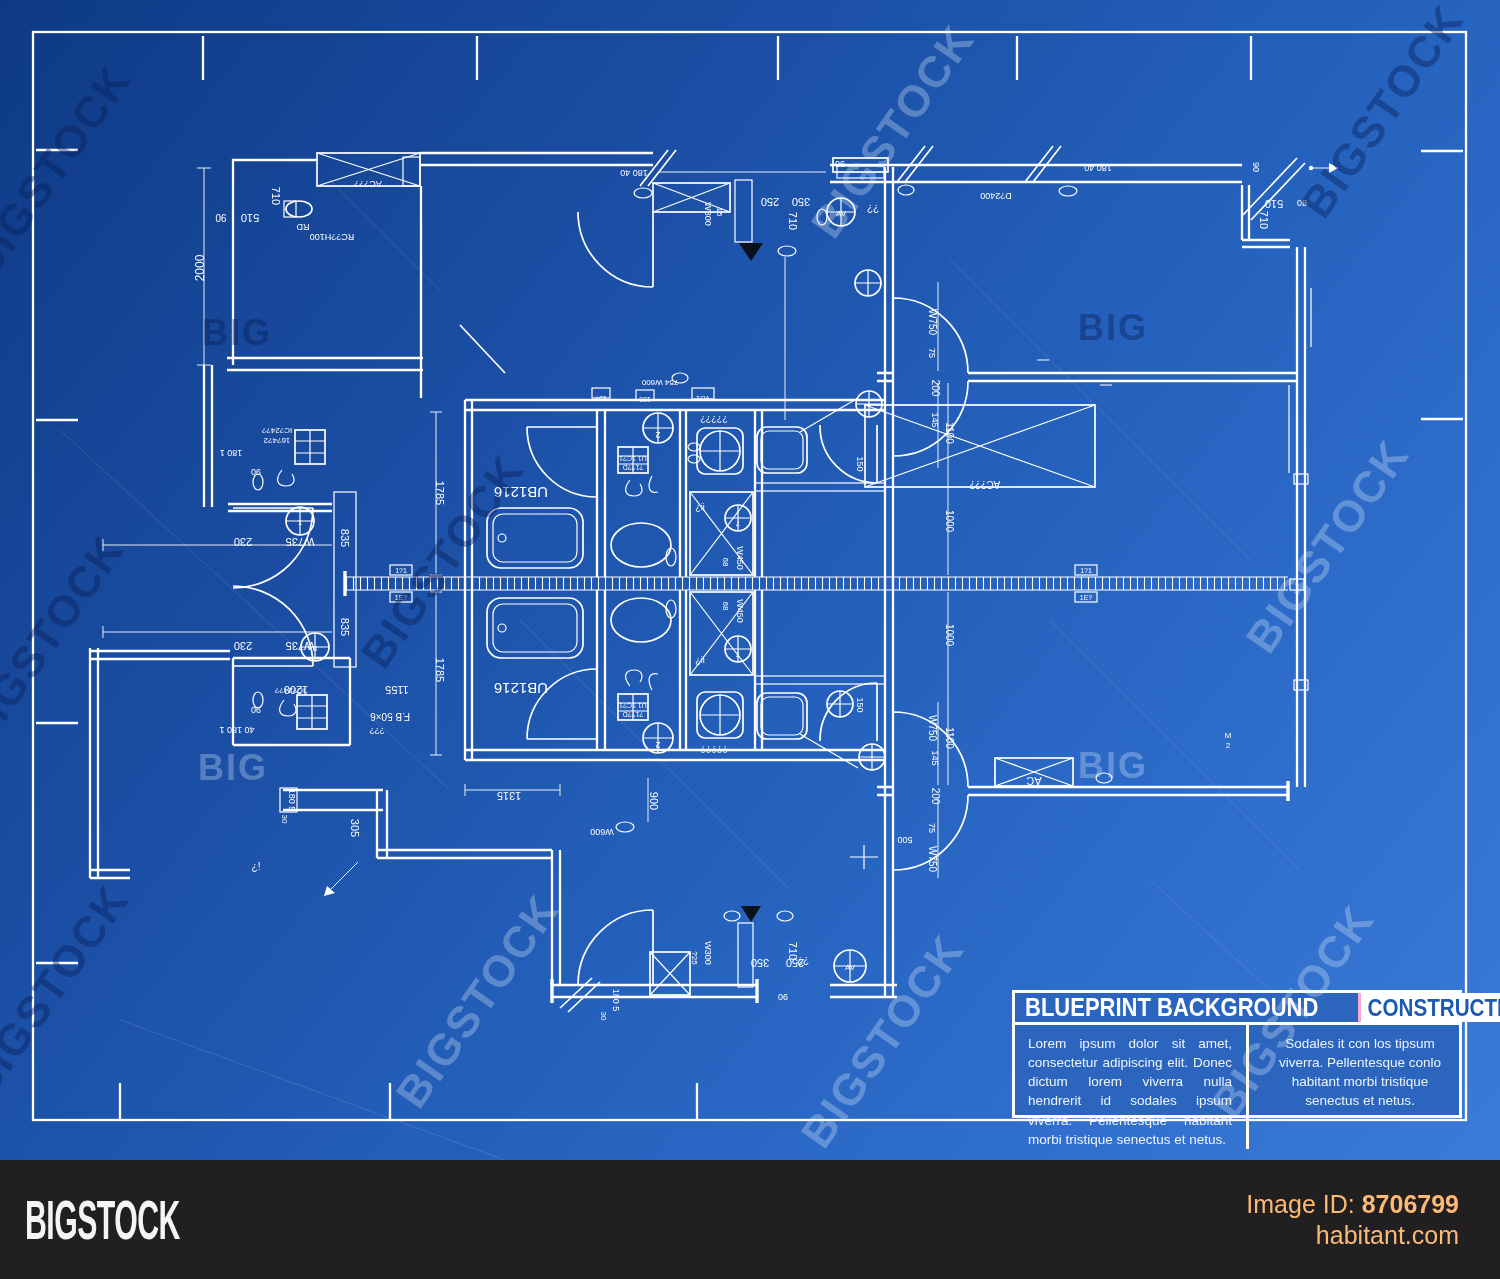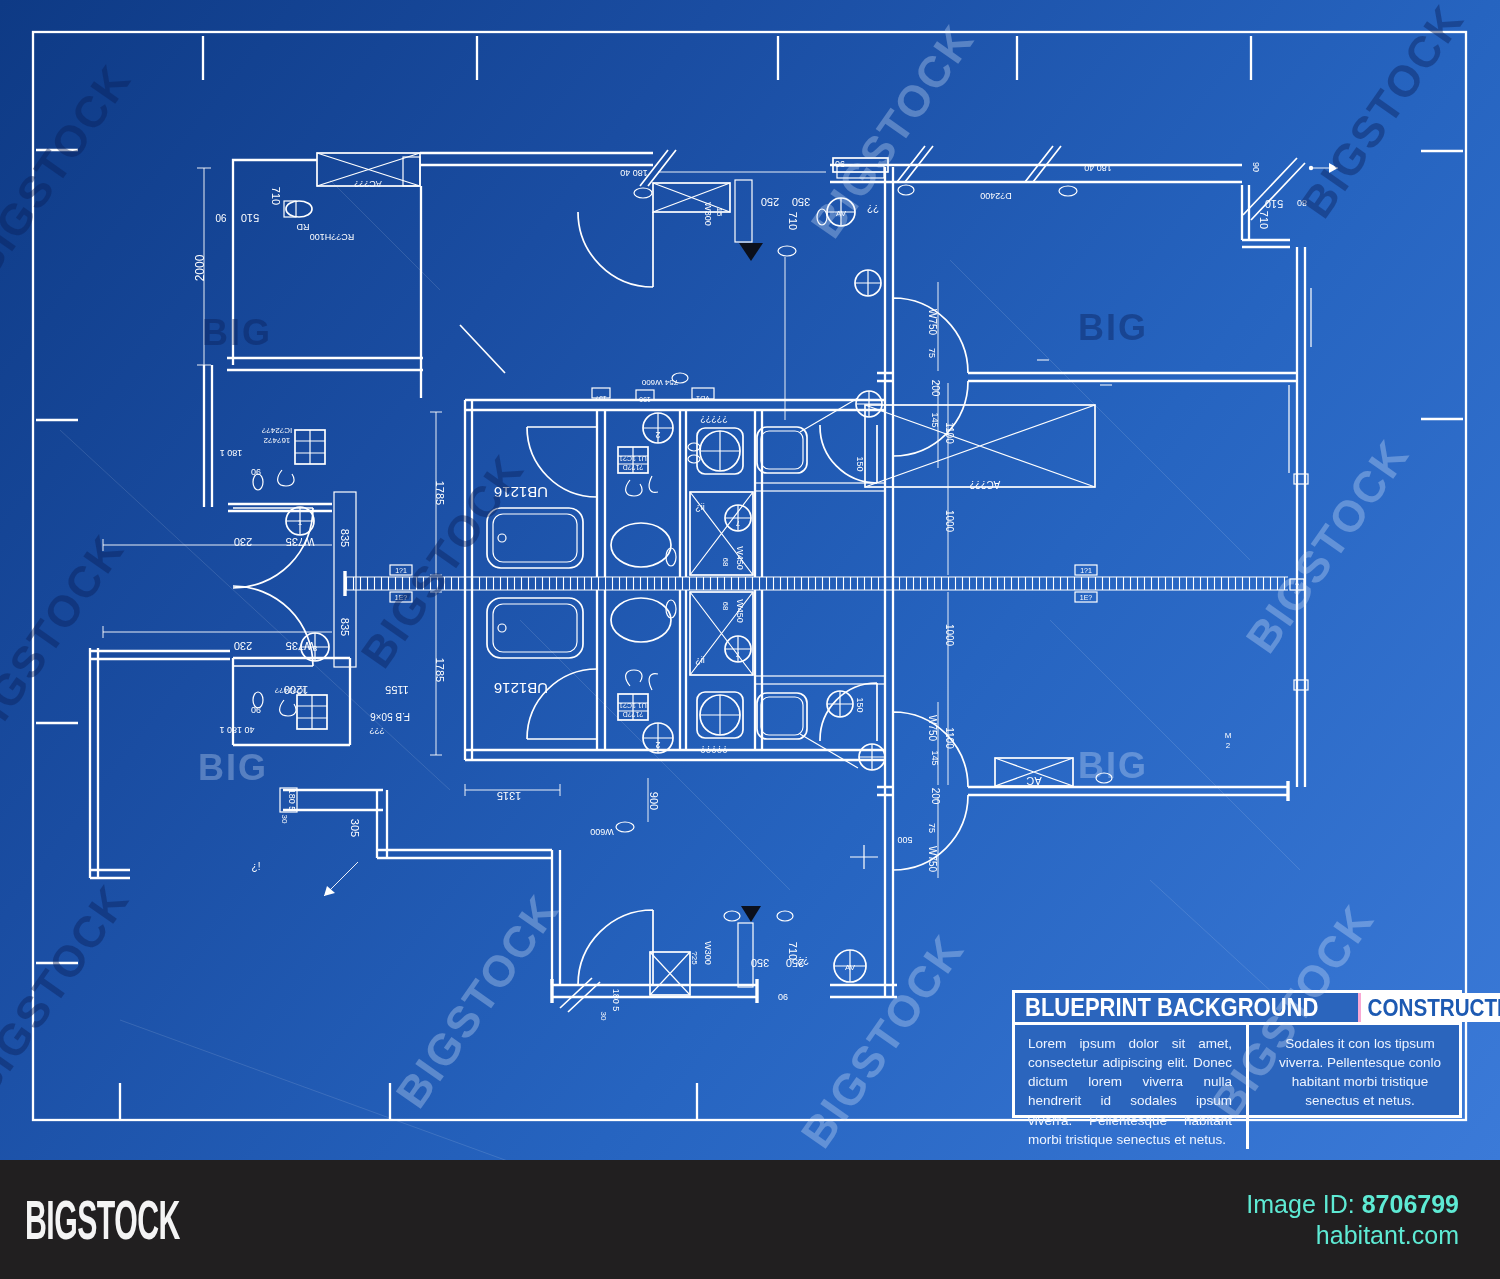--- a/index.html
+++ b/index.html
@@ -38,21 +38,21 @@
   .tb-desc{flex:1;border-right:3px solid #fff;margin:0;padding:9px 14px 0 13px;
       color:#eef4ff;font-size:13.5px;line-height:1.42;text-align:justify;}
   .tb-desc2{width:178px;margin:0;padding:9px 10px 0 10px;color:#eef4ff;font-size:13.5px;
       line-height:1.42;text-align:center;}
 
   
   .footer{position:absolute;left:0;top:1160px;width:1500px;height:119px;background:#211f20;
       display:flex;align-items:center;justify-content:space-between;z-index:4;}
   .footer .logo{margin-left:25px;color:#f4f4f4;font-weight:bold;font-size:56px;
       transform:scaleX(.54);transform-origin:left center;letter-spacing:-1px;line-height:1;}
-  .footer .meta{margin-right:41px;text-align:right;color:#5eead4;font-size:25px;line-height:1.22;}
+  .footer .meta{margin-right:41px;text-align:right;color:#fdba74;font-size:25px;line-height:1.22;}
   .footer .meta strong{font-weight:bold;}
 </style>
 </head>
 <body>
 
 <div class="page">
   <div class="blueprint-area">
 
     <svg class="plan" width="1500" height="1160" viewBox="0 0 1500 1160">
       <defs>

